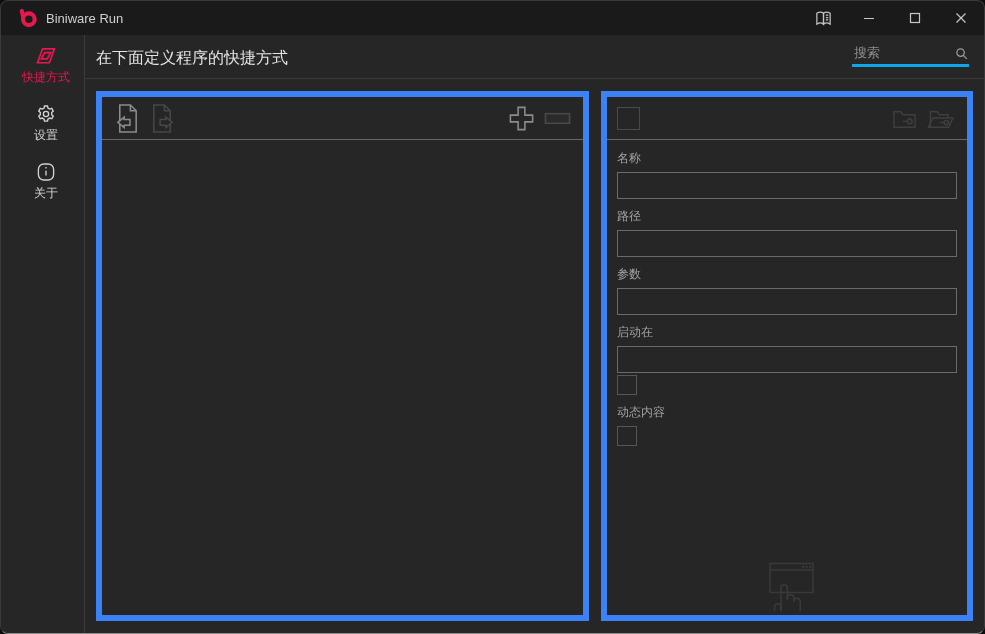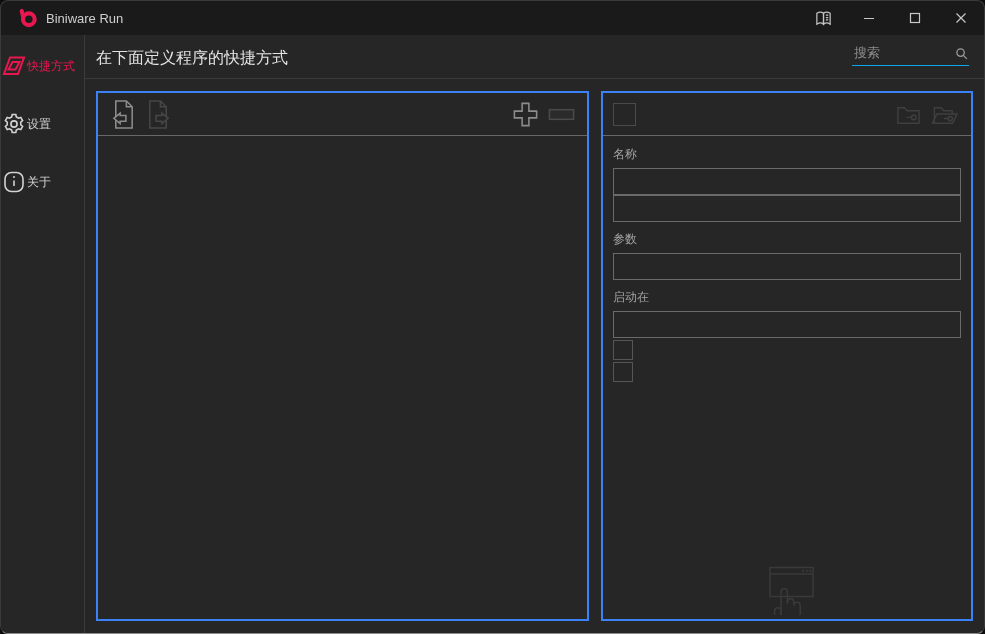--- a/index.html
+++ b/index.html
@@ -15,37 +15,37 @@
   .titlebar{position:absolute;left:0;top:0;right:0;height:34px;background:#1a1a1a;
     display:flex;align-items:center;border-radius:8px 8px 0 0;padding-left:8px;}
   .titlebar .logo{margin:0 8px 0 9px;display:flex;align-items:center;}
   .titlebar .app-title{font-size:13px;color:#cfcfcf;}
   .titlebar .spacer{flex:1;}
   .tb-btn{width:46px;height:34px;display:flex;align-items:center;justify-content:center;
     background:transparent;border:none;padding:0;cursor:default;}
   
   .sidebar{position:absolute;left:0;top:34px;bottom:0;width:84px;background:#262626;}
   .v-divider{position:absolute;left:83px;top:34px;bottom:0;width:1px;background:#3b3b3b;}
-  .side-item{width:90px;height:41px;margin-top:17px;display:flex;flex-direction:row;
+  .side-item{width:90px;height:41px;margin-top:17px;display:flex;flex-direction:column;
     align-items:center;justify-content:flex-start;color:#d2d2d2;cursor:default;text-align:center;}
   .side-item:first-child{margin-top:10px;}
   .side-item .lbl{font-size:12px;margin-top:2px;white-space:nowrap;}
   .side-item.active{color:#e8174f;}
   
   .header{position:absolute;left:84px;top:34px;right:0;height:43px;}
   .h-divider{position:absolute;left:84px;top:77px;right:0;height:1px;background:#3b3b3b;}
   .page-title{position:absolute;left:11px;top:13px;font-size:16px;color:#e4e4e4;}
   .search{position:absolute;right:15px;top:8px;width:117px;height:22px;}
   .search input{width:100%;height:100%;background:transparent;border:none;
-    border-bottom:1px solid #0ea5e9;color:#cccccc;font-size:13px;padding:0 20px 3px 2px;outline:none;
+    border-bottom:3px solid #0ea5e9;color:#cccccc;font-size:13px;padding:0 20px 3px 2px;outline:none;
     font-family:"Liberation Sans","DejaVu Sans",sans-serif;}
   .search input::placeholder{color:#8f8f8f;}
   .search .mag{position:absolute;right:1px;top:4px;}
   
-  .panel{position:absolute;top:90px;height:530px;border:2px solid #3b82f6;background:#262626;}
+  .panel{position:absolute;top:90px;height:530px;border:6px solid #3b82f6;background:#262626;}
   .panel-left{left:95px;width:493px;}
   .panel-right{left:600px;width:372px;}
   .panel-toolbar{height:43px;border-bottom:1px solid #686868;display:flex;align-items:center;padding:0 8px;}
   .pt-btn{background:transparent;border:none;padding:0;margin:0 4px;display:flex;align-items:center;cursor:default;}
   .pt-spacer{flex:1;}
   .icon-box{width:23px;height:23px;border:1px solid #4a4a4a;margin-left:2px;}
   
   .form{padding:9px 10px 0 10px;}
   .form .f-label{display:block;font-size:12px;color:#a2a2a2;margin:9px 0 5px;}
   .form .f-label.first{margin-top:1px;}
@@ -183,30 +183,32 @@
           <path d="M14.5 17.2 h4.2"></path>
           <circle cx="21" cy="17.2" r="2.2"></circle>
         </svg>
       </button>
     </div>
 
     <div class="form">
       <label class="f-label first">名称</label>
       <input type="text" value="" style="">
 
+      <label class="f-label">路径</label>
       <input type="text" value="" style="">
 
       <label class="f-label">参数</label>
       <input type="text" value="" style="">
 
       <label class="f-label">启动在</label>
       <input type="text" value="" style="">
 
       <div class="checkbox"></div>
 
+      <label class="f-label">动态内容</label>
       <div class="checkbox"></div>
     </div>
 
     <div class="hint">
       <svg width="58" height="50" viewBox="0 0 58 50" fill="none" stroke="#3a3a3a" stroke-width="1.5">
         <rect x="12" y="1.5" width="43" height="29"></rect>
         <path d="M12 8 H55"></path>
         <rect x="44" y="3.8" width="2" height="2" fill="#3a3a3a" stroke="none"></rect>
         <rect x="47.6" y="3.8" width="2" height="2" fill="#3a3a3a" stroke="none"></rect>
         <rect x="51.2" y="3.8" width="2" height="2" fill="#3a3a3a" stroke="none"></rect>

